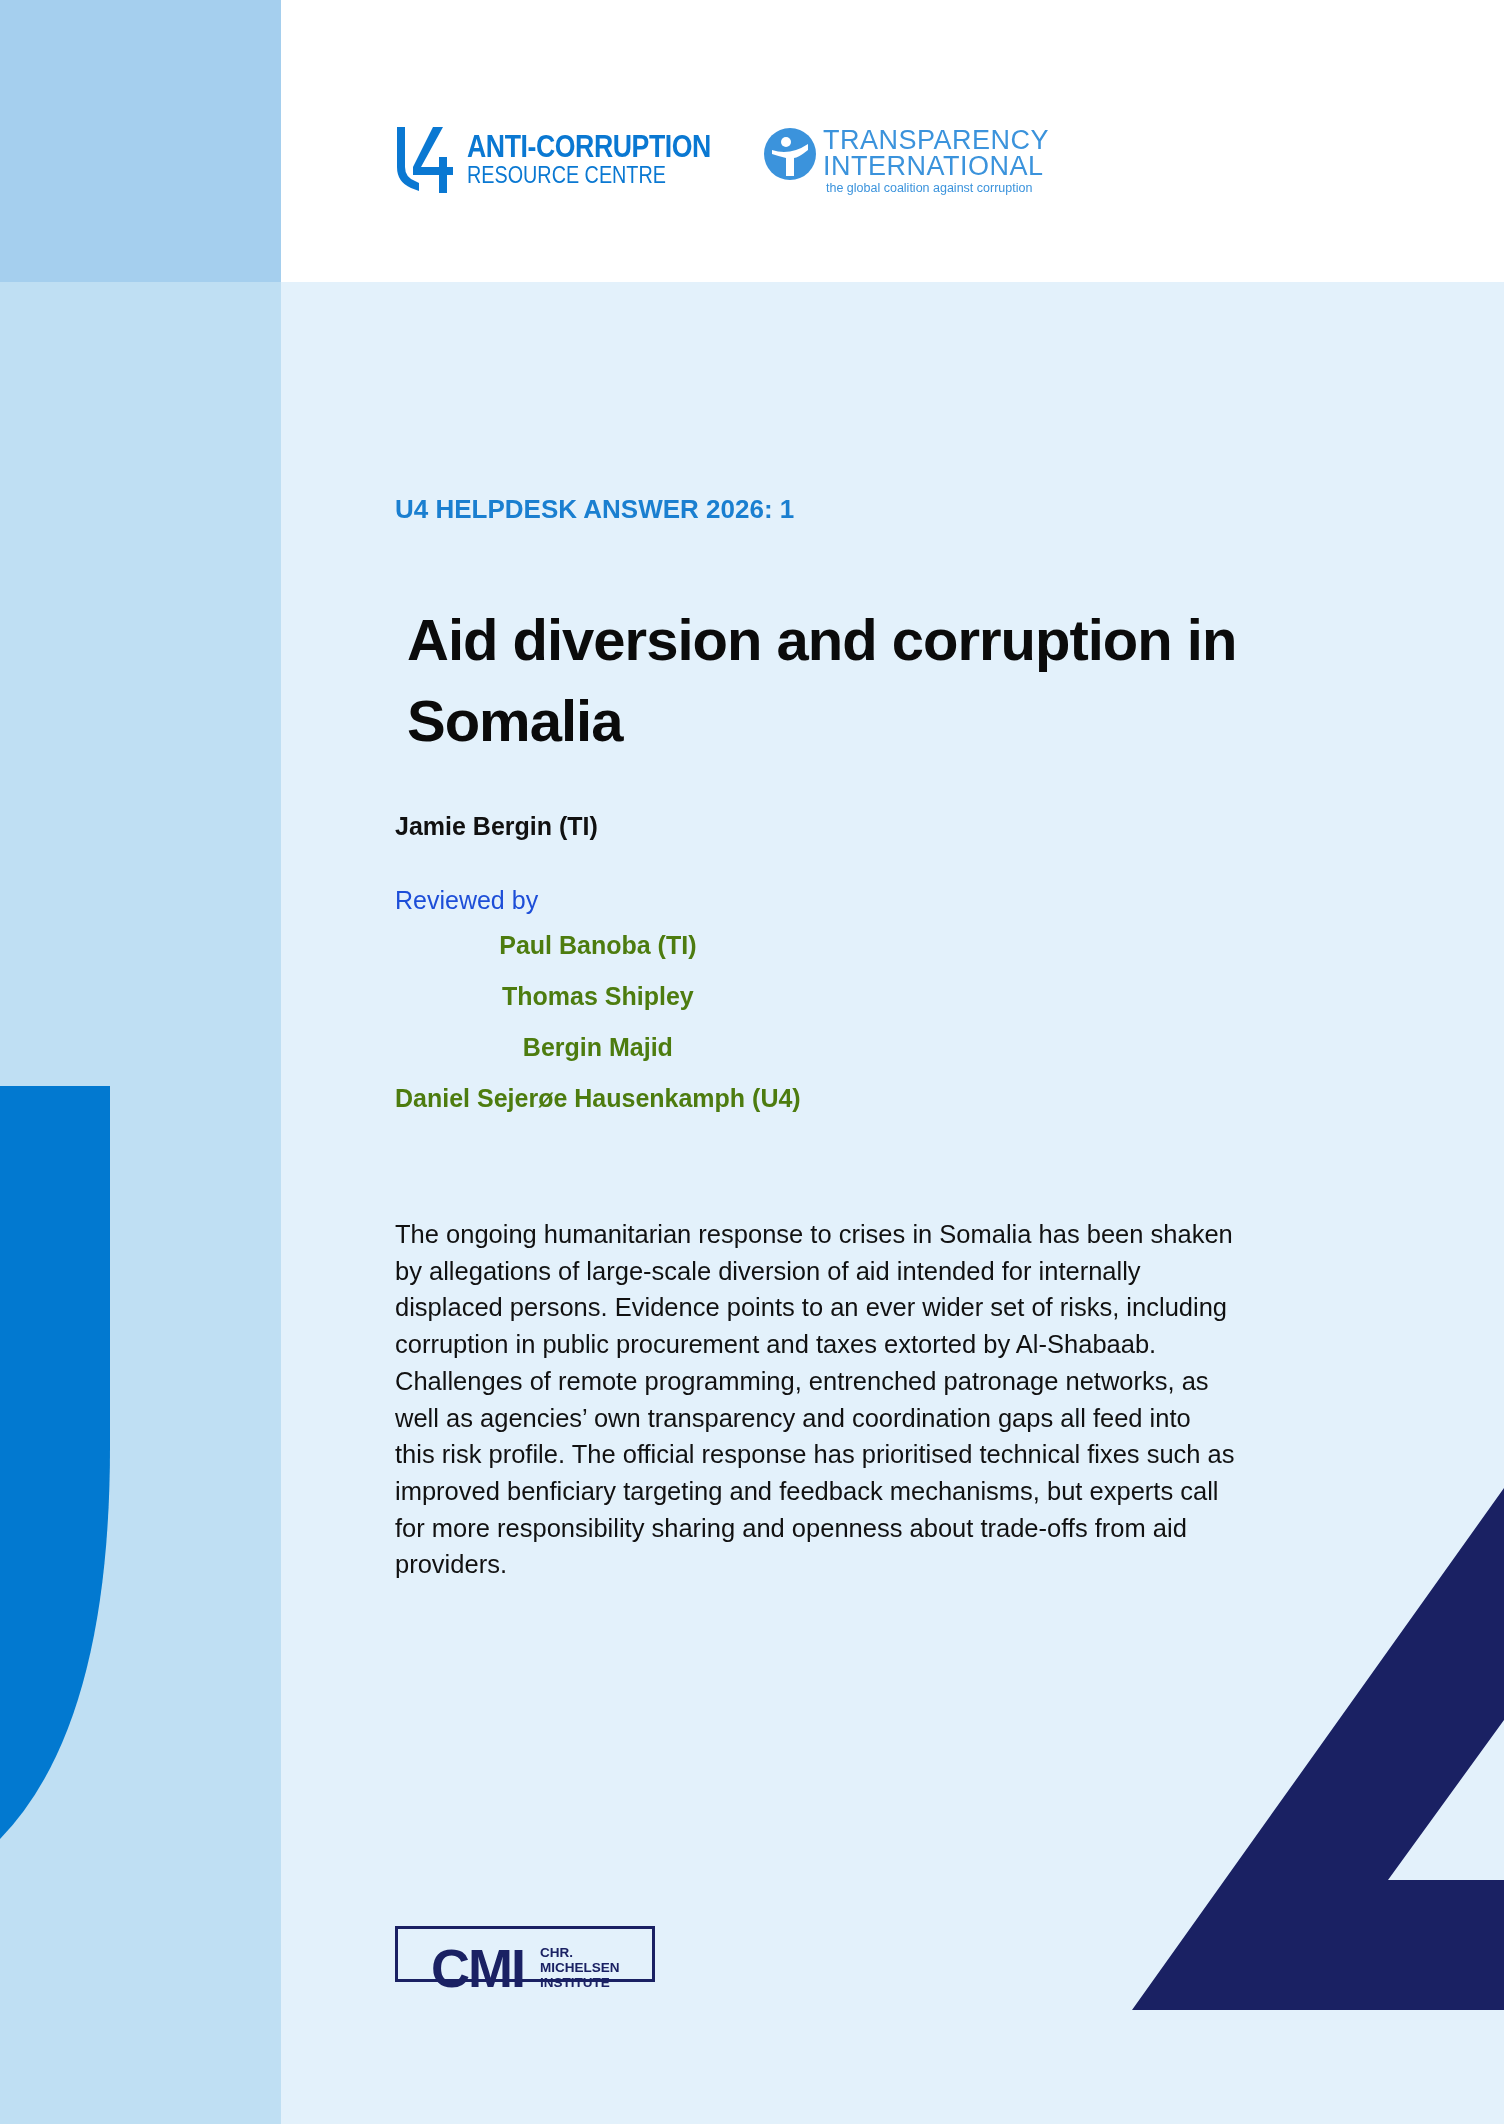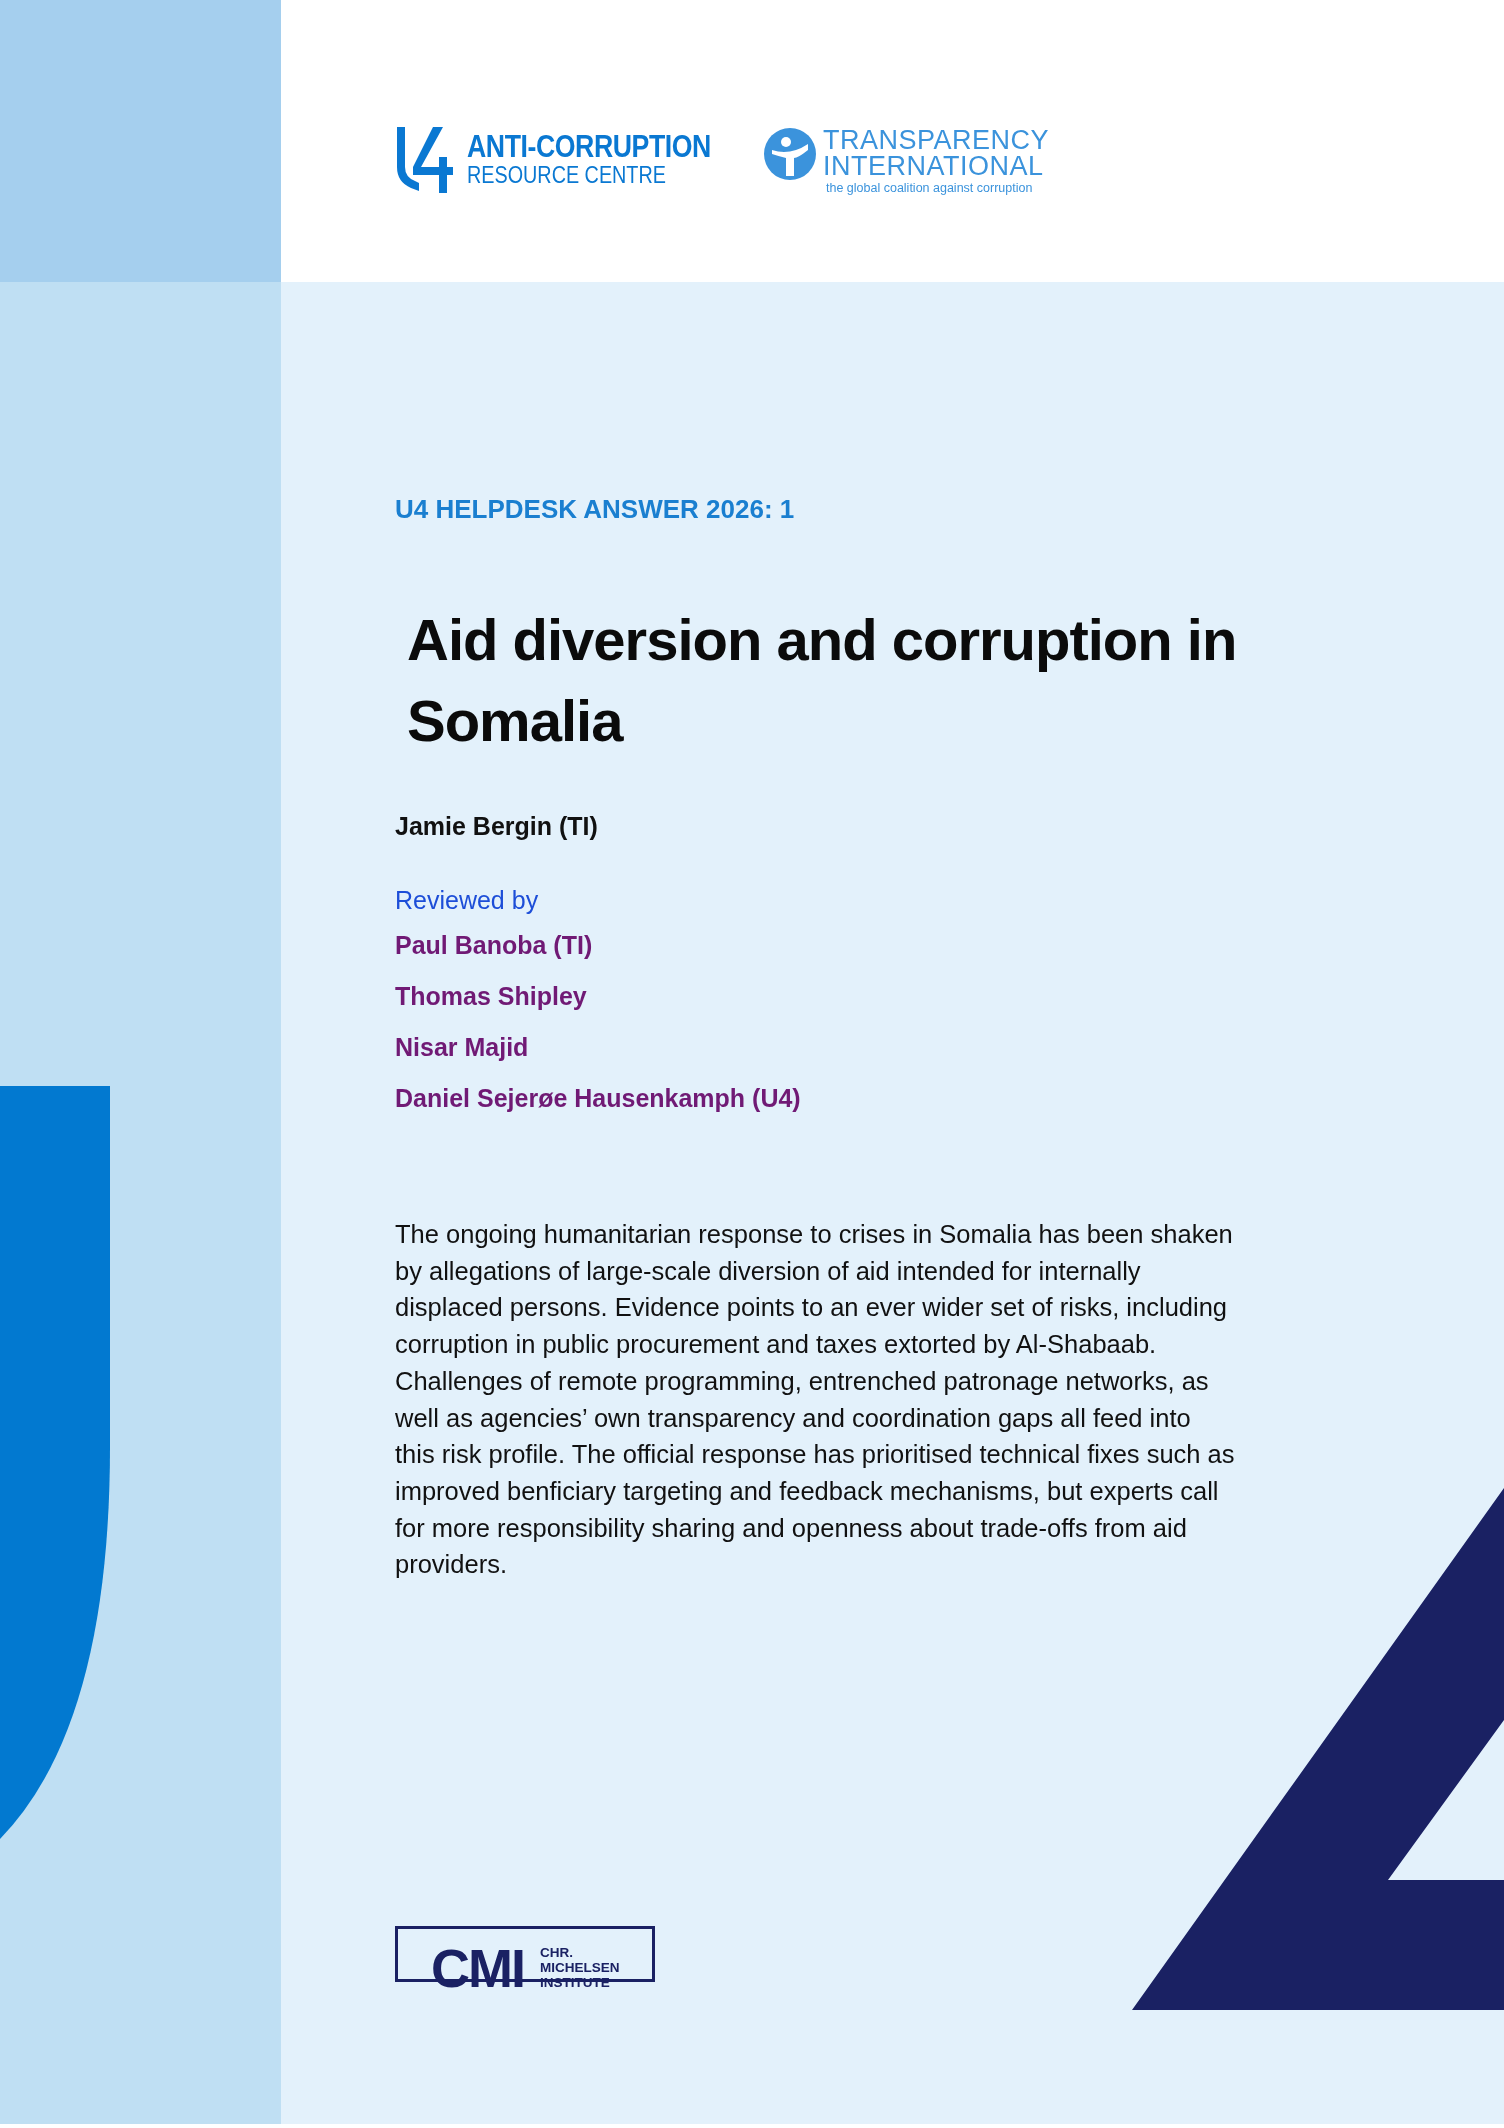--- a/index.html
+++ b/index.html
@@ -17,21 +17,21 @@
   .ti-mark { left:762px; top:126px; width:56px; height:56px; }
   .ti-text1 { left:823px; top:126px; font-size:27px; color:#3b93dc; letter-spacing:0.5px; white-space:nowrap; line-height:28px;text-align:right; }
   .ti-text2 { left:823px; top:152px; font-size:27px; color:#3b93dc; letter-spacing:0.5px; white-space:nowrap; line-height:28px; }
   .ti-text3 { left:826px; top:181px; font-size:12.5px; color:#3b93dc; white-space:nowrap; line-height:14px; }
 
   .kicker { left:395px; top:494px; font-size:26px; font-weight:bold; color:#1a7fd0; white-space:nowrap; }
   .title { left:393px; top:585px; width:900px; font-size:58px; font-weight:bold; color:#0b0b0b; line-height:81px; letter-spacing:-1px; }
   .author { left:395px; top:812px; font-size:25px; font-weight:bold; color:#111; white-space:nowrap; }
   .reviewed-label { left:395px; top:886px; font-size:25px; color:#1d4ed8; white-space:nowrap; }
   .reviewers { left:395px; top:930px; margin:0; padding:0; list-style:none; }
-  .reviewers li { font-size:25px; font-weight:bold; color:#701a75; height:51px; line-height:30px; white-space:nowrap; }
+  .reviewers li { font-size:25px; font-weight:bold; color:#4d7c0f; height:51px; line-height:30px; white-space:nowrap;text-align:center; }
 
   .abstract { left:395px; top:1216px; width:840px; font-size:25.5px; line-height:36.7px; color:#111; }
 
   .cmi { left:395px; top:1926px; width:260px; height:56px; border:3px solid #1a2163; box-sizing:border-box; }
   .cmi-big { position:absolute; left:33px; top:12px; font-size:54px; font-weight:bold; color:#1a2163; letter-spacing:-2px; line-height:54px; }
   .cmi-small { position:absolute; left:142px; top:16px; font-size:13.5px; font-weight:bold; color:#1a2163; line-height:15px; }
 
   .j-shape { left:0; top:1086px; width:110px; height:753px; }
   .four-shape { left:1130px; top:1488px; width:374px; height:522px; }
 </style>
@@ -58,21 +58,21 @@
 <div class="abs ti-text2">INTERNATIONAL</div>
 <div class="abs ti-text3">the global coalition against corruption</div>
 
 <div class="abs kicker">U4 HELPDESK ANSWER 2026: 1</div>
 <h1 class="abs title" style="margin:14px">Aid diversion and corruption in Somalia</h1>
 <div class="abs author">Jamie Bergin (TI)</div>
 <div class="abs reviewed-label">Reviewed by</div>
 <ul class="abs reviewers">
   <li>Paul Banoba (TI)</li>
   <li>Thomas Shipley</li>
-  <li>Nisar Majid</li>
+  <li>Bergin Majid</li>
   <li>Daniel Sejerøe Hausenkamph (U4)</li>
 </ul>
 
 <p class="abs abstract" style="margin:0">The ongoing humanitarian response to crises in Somalia has been shaken by allegations of large-scale diversion of aid intended for internally displaced persons. Evidence points to an ever wider set of risks, including corruption in public procurement and taxes extorted by Al-Shabaab. Challenges of remote programming, entrenched patronage networks, as well as agencies’ own transparency and coordination gaps all feed into this risk profile. The official response has prioritised technical fixes such as improved benficiary targeting and feedback mechanisms, but experts call for more responsibility sharing and openness about trade-offs from aid providers.</p>
 
 <svg class="abs j-shape" viewBox="0 0 110 753" preserveAspectRatio="none">
   <path d="M0 0 H110 V360 Q110 640 0 753 Z" fill="#0279d0"></path>
 </svg>
 <svg class="abs four-shape" viewBox="0 0 374 522" preserveAspectRatio="none">
   <path d="M374 0 V232 L258 392 H374 V522 H2 Z" fill="#1a2163"></path>

